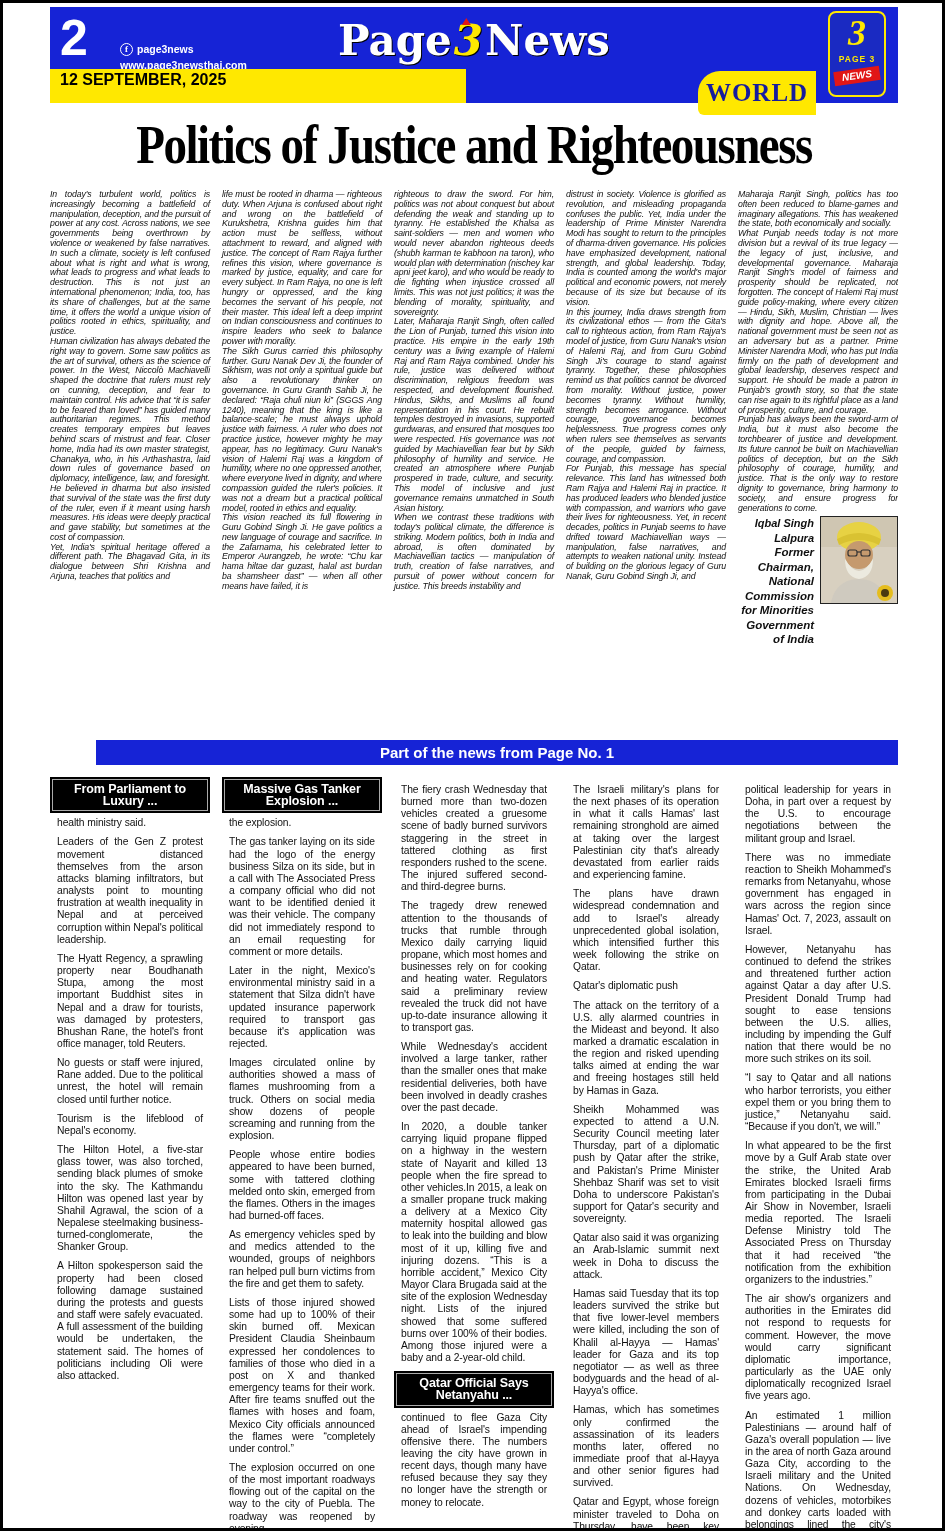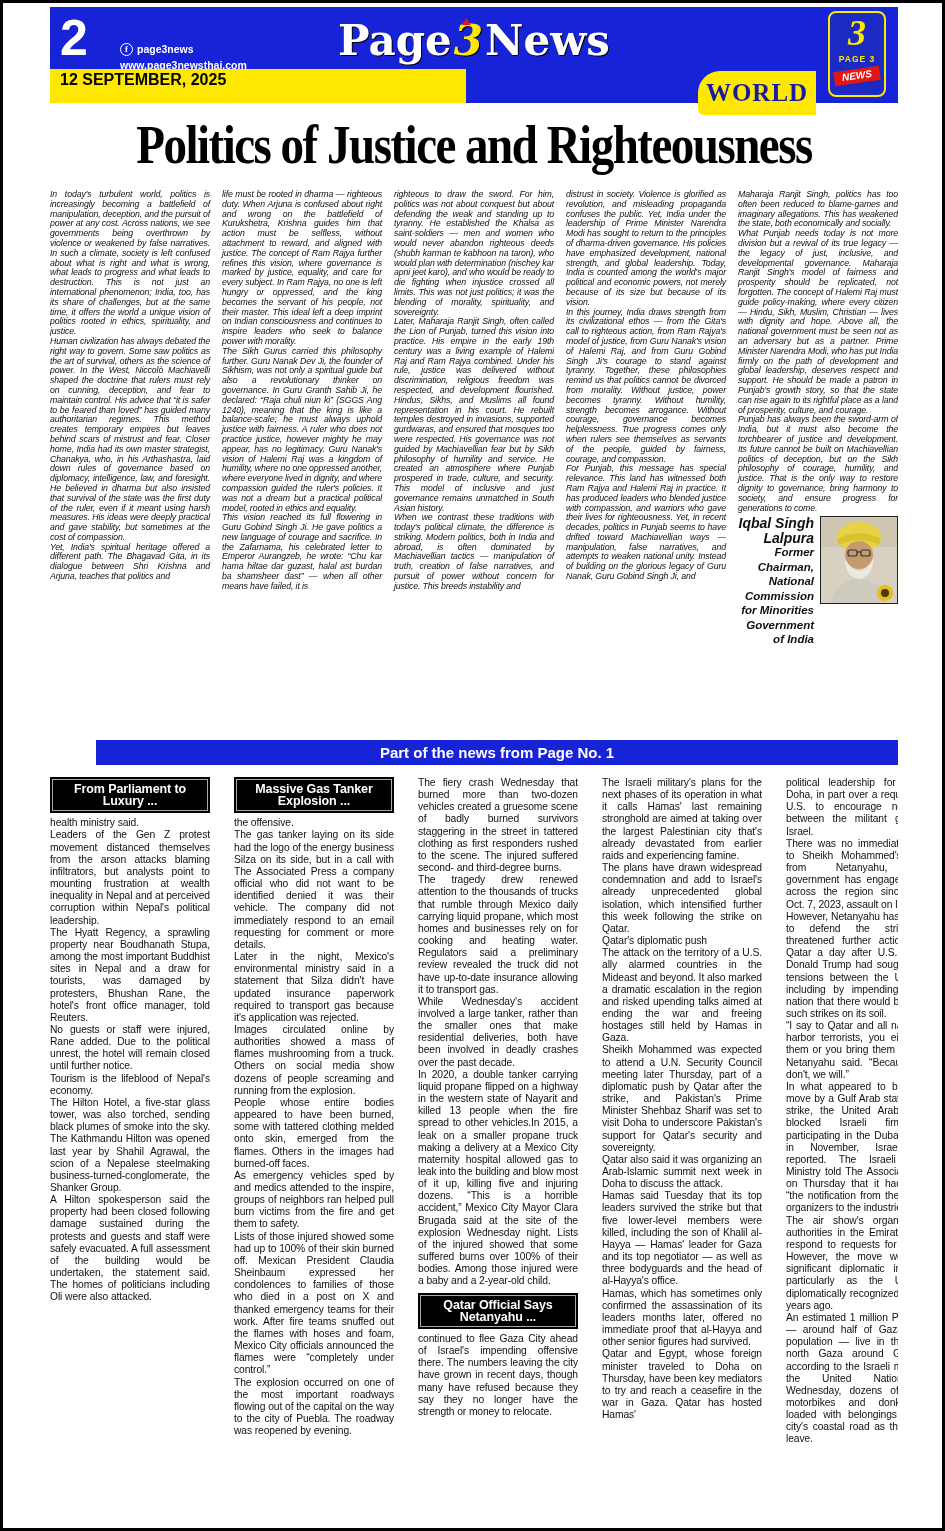--- a/index.html
+++ b/index.html
@@ -36,31 +36,31 @@
   .headline{margin:5px 0 0;height:76px;text-align:center;font-family:"Liberation Serif",serif;
             font-weight:900;font-size:47px;letter-spacing:-1.5px;line-height:62px;color:#000;
             transform:scaleY(1.18);transform-origin:top center;white-space:nowrap;}
 
   
   .main-cols{display:flex;gap:12px;height:545px;overflow:hidden;margin-top:6px;}
   .col{flex:0 0 160px;width:160px;text-align:justify;font-size:8.75px;line-height:9.8px;letter-spacing:-0.12px;font-style:italic;}
   .col p{margin:0;}
   .author-block{display:flex;margin-top:3px;}
   .author-text{flex:1;text-align:right;font-weight:bold;font-size:11.5px;line-height:14.5px;padding-right:6px;letter-spacing:0;}
-  .author-name{font-size:14px;}
+  .author-name{font-size:11px;}
   .author-photo{flex:0 0 78px;width:78px;height:88px;border:1px solid #222;box-sizing:border-box;}
 
   
   .banner{margin-top:5px;height:25px;background:#1623d6;color:#fff;font-weight:bold;font-size:15px;
           text-align:center;line-height:25px;margin-left:46px;}
 
   
-  .bottom-cols{display:flex;gap:24px;height:752px;overflow:hidden;margin-top:12px;}
+  .bottom-cols{display:flex;gap:12px;height:752px;overflow:hidden;margin-top:12px;}
   .bcol{flex:0 0 160px;width:160px;text-align:justify;font-size:10.3px;line-height:12.15px;letter-spacing:-0.1px;}
-  .bcol p{margin:0;}
+  .bcol p{margin:7px;}
   .head-bar{background:#000;color:#fff;font-weight:bold;font-size:12.5px;text-align:center;
             padding:5px 2px;margin:0 0 4px;outline:1px solid #aaa;outline-offset:-3px;border:1px solid #000;}
   .head-bar + p{margin-top:1px;}
   .bcol p + .head-bar{margin-top:5px;}
 </style>
 </head>
 <body>
 
 <div class="page">
   <div class="inner">
@@ -156,26 +156,26 @@
           <p>health ministry said.</p>
           <p>Leaders of the Gen Z protest movement distanced themselves from the arson attacks blaming infiltrators, but analysts point to mounting frustration at wealth inequality in Nepal and at perceived corruption within Nepal's political leadership.</p>
           <p>The Hyatt Regency, a sprawling property near Boudhanath Stupa, among the most important Buddhist sites in Nepal and a draw for tourists, was damaged by protesters, Bhushan Rane, the hotel's front office manager, told Reuters.</p>
           <p>No guests or staff were injured, Rane added. Due to the political unrest, the hotel will remain closed until further notice.</p>
           <p>Tourism is the lifeblood of Nepal's economy.</p>
           <p>The Hilton Hotel, a five-star glass tower, was also torched, sending black plumes of smoke into the sky. The Kathmandu Hilton was opened last year by Shahil Agrawal, the scion of a Nepalese steelmaking business-turned-conglomerate, the Shanker Group.</p>
           <p>A Hilton spokesperson said the property had been closed following damage sustained during the protests and guests and staff were safely evacuated. A full assessment of the building would be undertaken, the statement said. The homes of politicians including Oli were also attacked.</p>
         </div>
       <div class="bcol">
           <div class="head-bar">Massive Gas Tanker Explosion ...</div>
-          <p>the offensive.</p>
+          <p>the explosion.</p>
           <p>The gas tanker laying on its side had the logo of the energy business Silza on its side, but in a call with The Associated Press a company official who did not want to be identified denied it was their vehicle. The company did not immediately respond to an email requesting for comment or more details.</p>
           <p>Later in the night, Mexico's environmental ministry said in a statement that Silza didn't have updated insurance paperwork required to transport gas because it's application was rejected.</p>
           <p>Images circulated online by authorities showed a mass of flames mushrooming from a truck. Others on social media show dozens of people screaming and running from the explosion.</p>
           <p>People whose entire bodies appeared to have been burned, some with tattered clothing melded onto skin, emerged from the flames. Others in the images had burned-off faces.</p>
-          <p>As emergency vehicles sped by and medics attended to the inspire, groups of neighbors ran helped pull burn victims from the fire and get them to safety.</p>
+          <p>As emergency vehicles sped by and medics attended to the wounded, groups of neighbors ran helped pull burn victims from the fire and get them to safety.</p>
           <p>Lists of those injured showed some had up to 100% of their skin burned off. Mexican President Claudia Sheinbaum expressed her condolences to families of those who died in a post on X and thanked emergency teams for their work. After fire teams snuffed out the flames with hoses and foam, Mexico City officials announced the flames were “completely under control.”</p>
           <p>The explosion occurred on one of the most important roadways flowing out of the capital on the way to the city of Puebla. The roadway was reopened by evening.</p>
         </div>
       <div class="bcol">
           <p>The fiery crash Wednesday that burned more than two-dozen vehicles created a gruesome scene of badly burned survivors staggering in the street in tattered clothing as first responders rushed to the scene. The injured suffered second- and third-degree burns.</p>
           <p>The tragedy drew renewed attention to the thousands of trucks that rumble through Mexico daily carrying liquid propane, which most homes and businesses rely on for cooking and heating water. Regulators said a preliminary review revealed the truck did not have up-to-date insurance allowing it to transport gas.</p>
           <p>While Wednesday's accident involved a large tanker, rather than the smaller ones that make residential deliveries, both have been involved in deadly crashes over the past decade.</p>
           <p>In 2020, a double tanker carrying liquid propane flipped on a highway in the western state of Nayarit and killed 13 people when the fire spread to other vehicles.In 2015, a leak on a smaller propane truck making a delivery at a Mexico City maternity hospital allowed gas to leak into the building and blow most of it up, killing five and injuring dozens. “This is a horrible accident,” Mexico City Mayor Clara Brugada said at the site of the explosion Wednesday night. Lists of the injured showed that some suffered burns over 100% of their bodies. Among those injured were a baby and a 2-year-old child.</p>
           <div class="head-bar">Qatar Official Says Netanyahu ...</div>
           <p>continued to flee Gaza City ahead of Israel's impending offensive there. The numbers leaving the city have grown in recent days, though many have refused because they say they no longer have the strength or money to relocate.</p>

